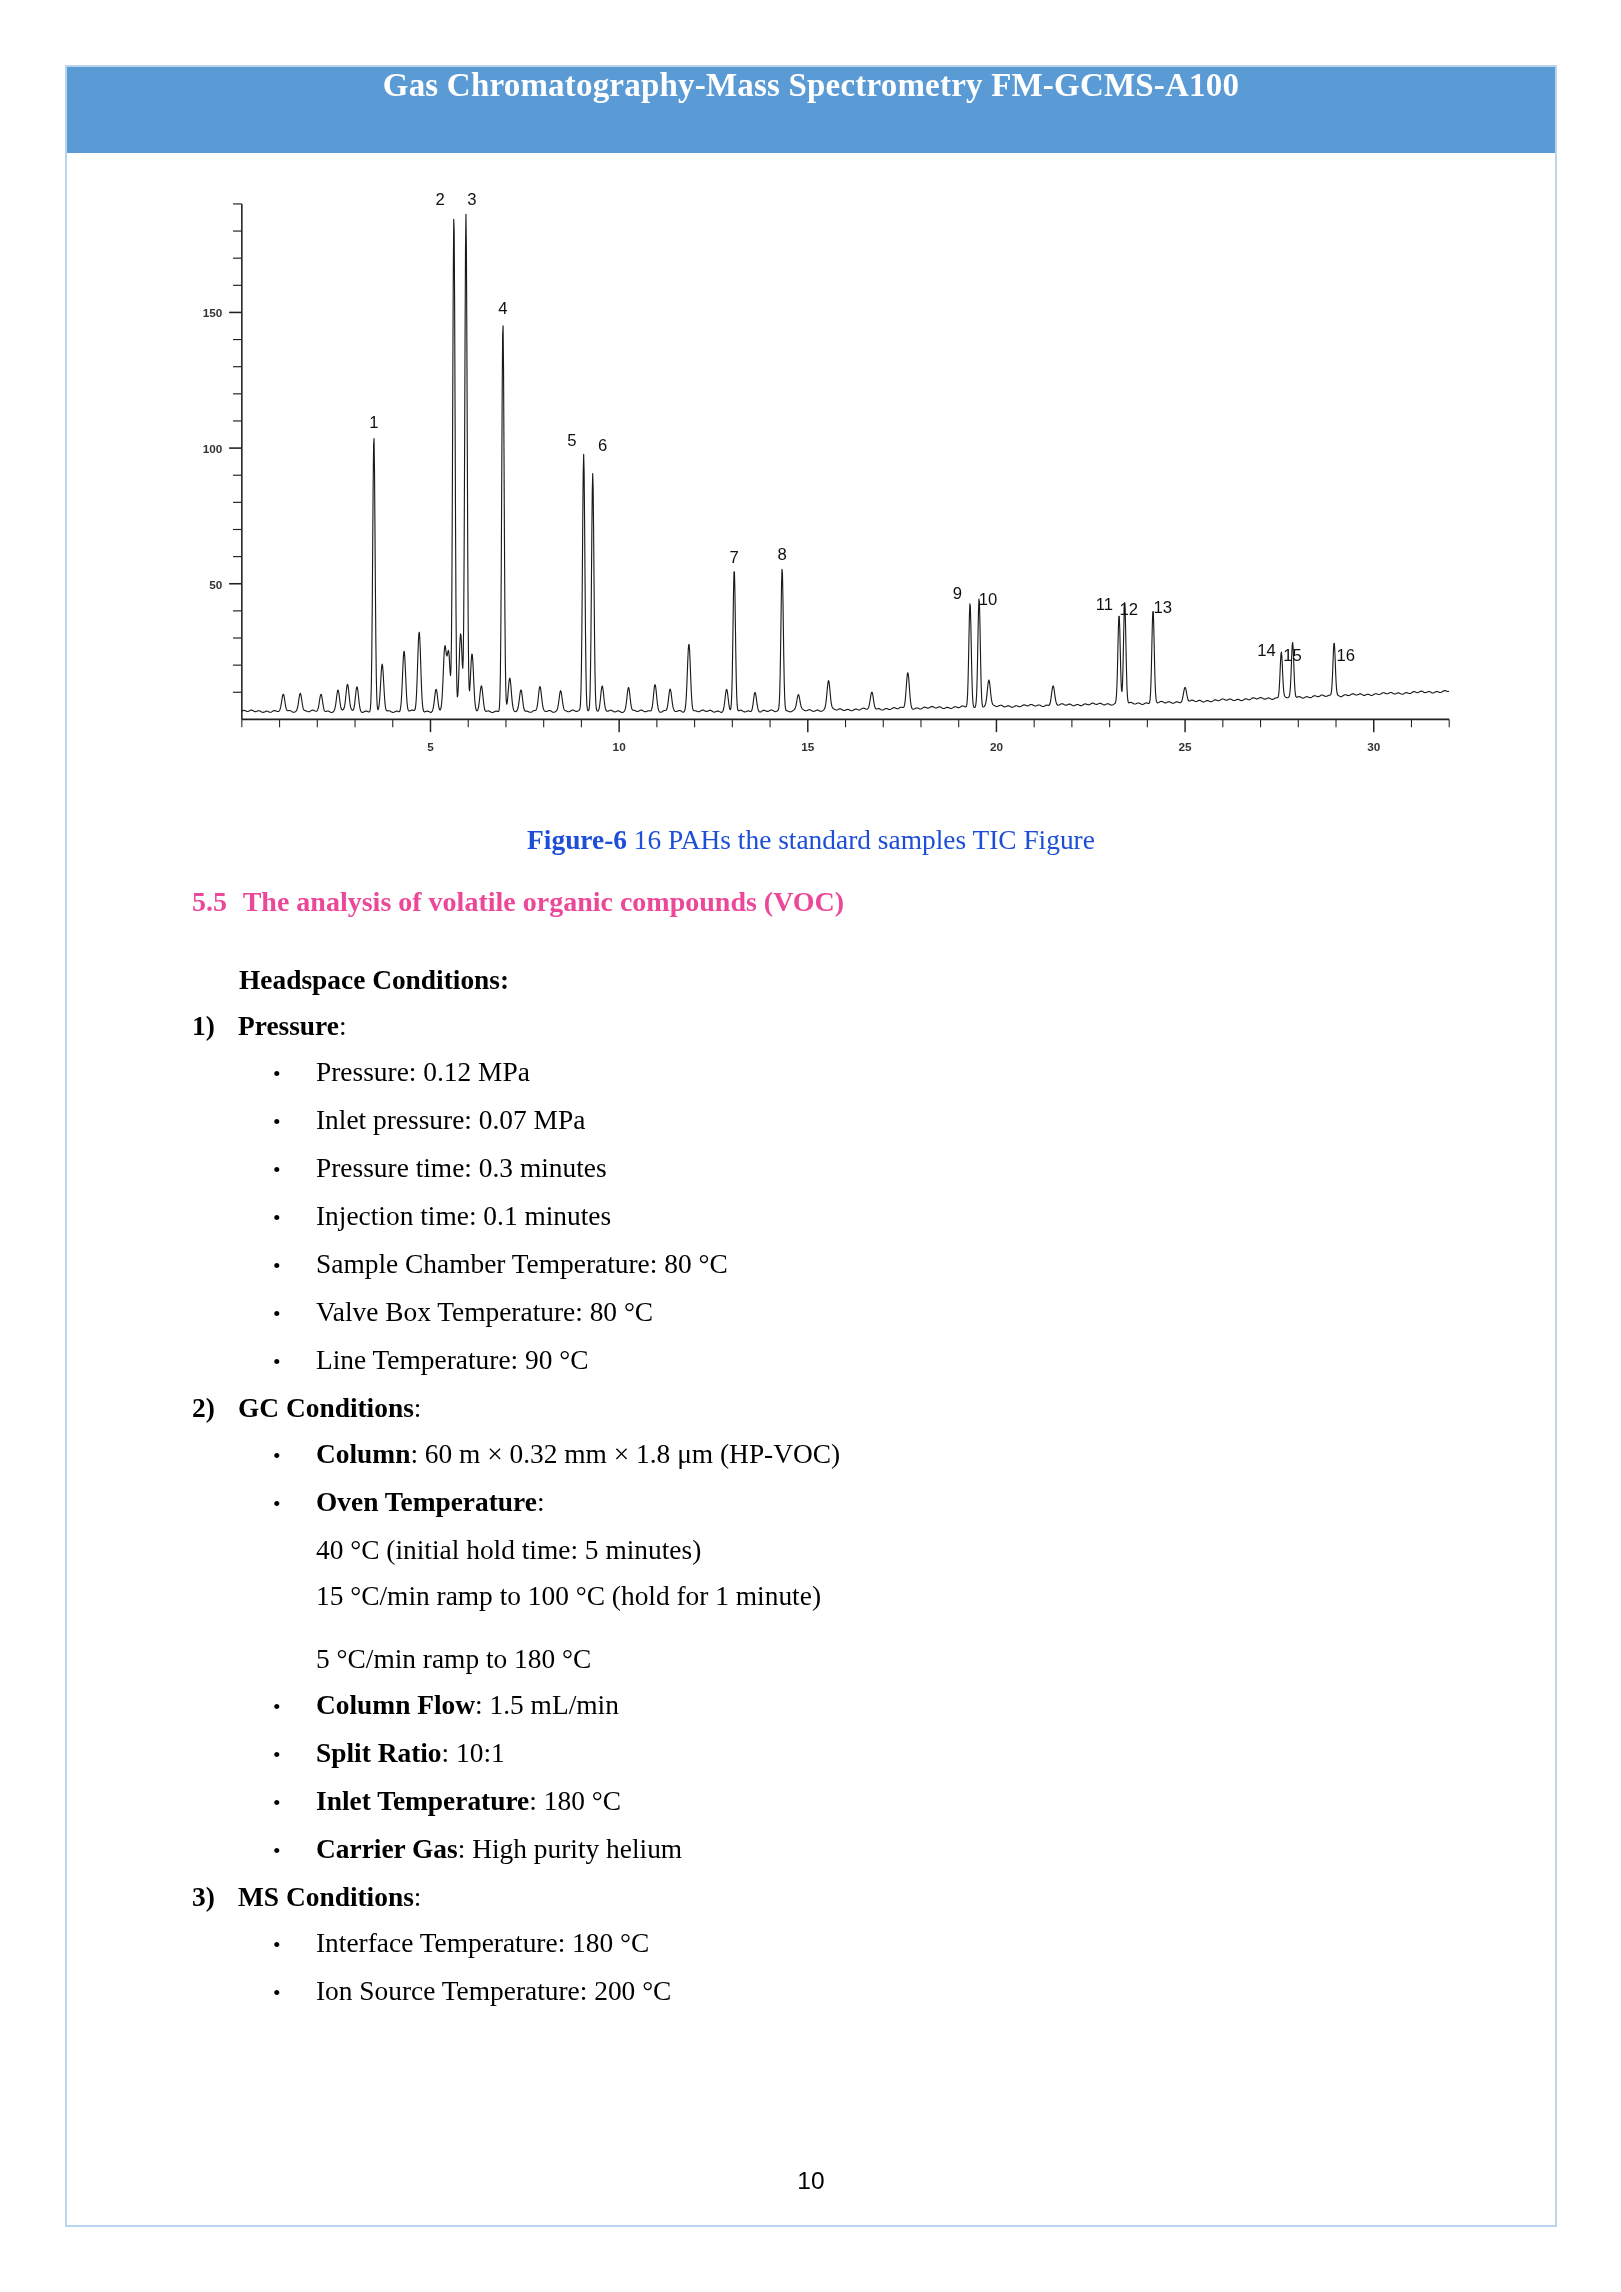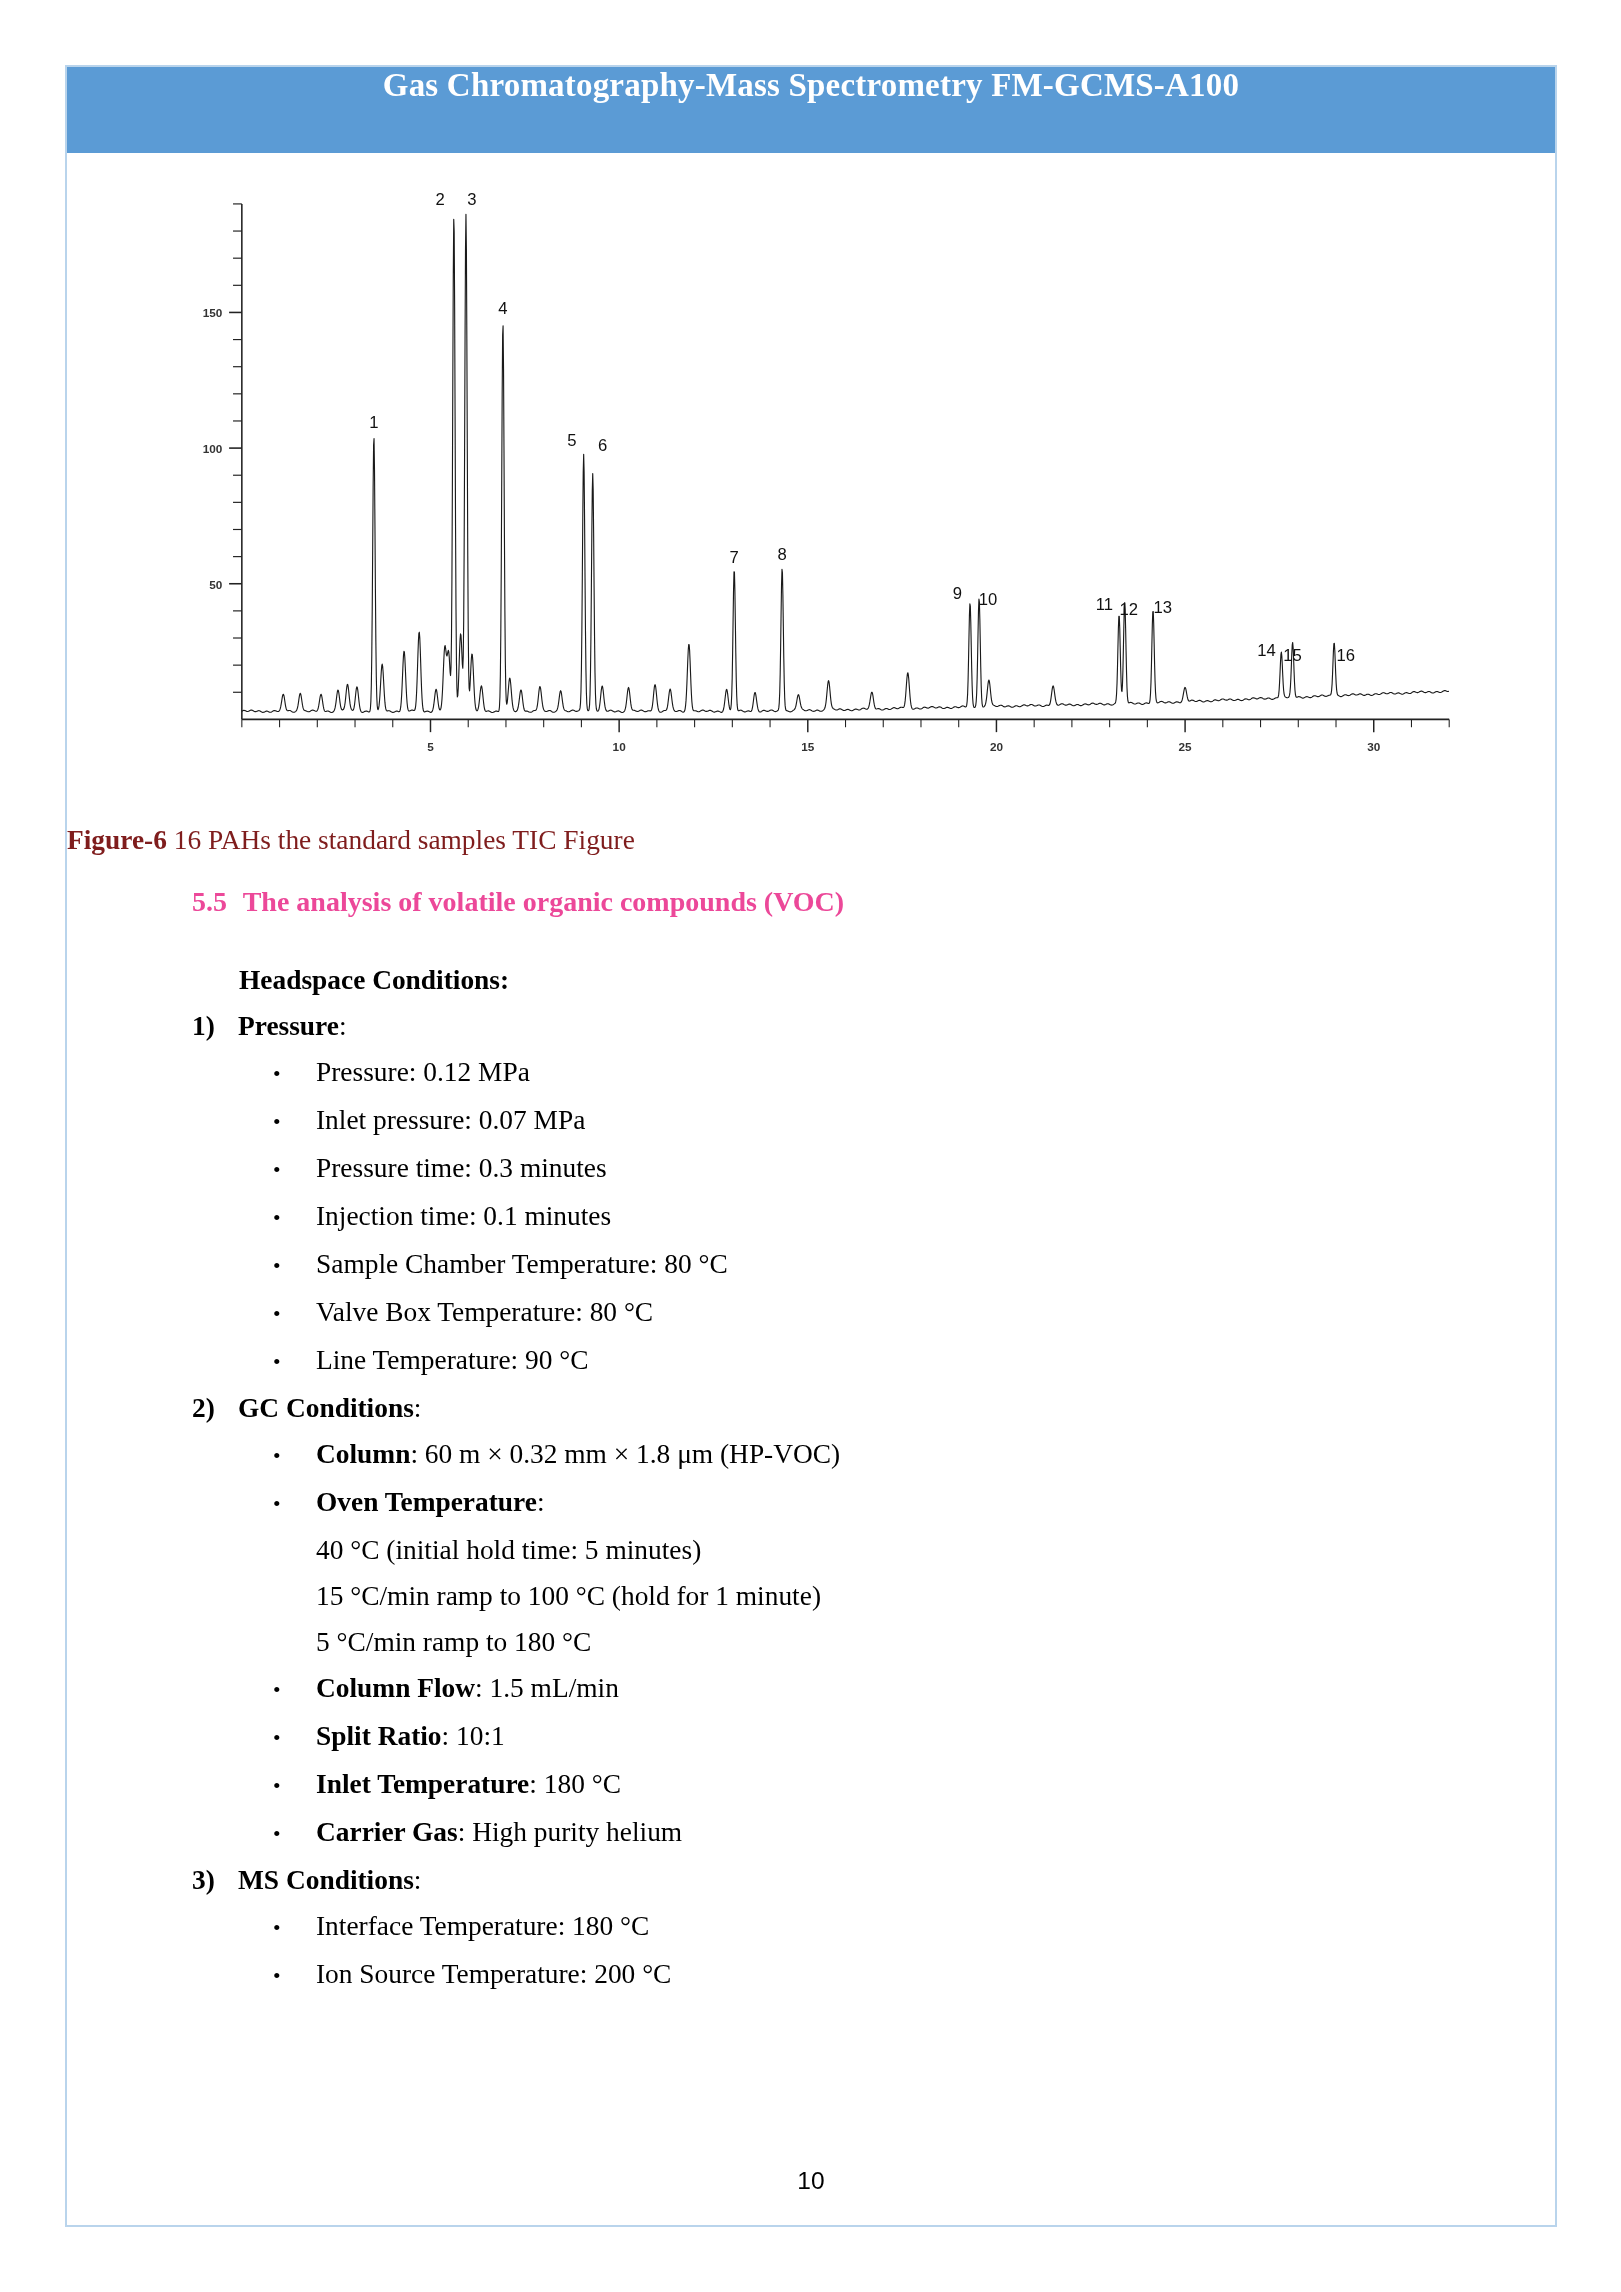--- a/index.html
+++ b/index.html
@@ -66,23 +66,24 @@
     width: 1274px;
     height: 627px;
   }
   .chart-svg { display: block; }
 
   .fig-caption {
     position: absolute;
     left: 0px;
     top: 672px;
     width: 1488px;
+    text-align: center;
     font-family: "Liberation Serif", serif;
     font-size: 27.4px;
-    color: #7f1d1d;
+    color: #1d4ed8;
   }
   .fig-caption b { font-weight: bold; }
 
   
   .section-heading {
     position: absolute;
     left: 125px;
     top: 733px;
     width: 1274px;
     font-family: "Liberation Serif", serif;
@@ -301,21 +302,21 @@
             <li>
               <span class="dot">•</span>
               <span><span class="b-label">Column</span>: 60 m × 0.32 mm × 1.8 μm (HP-VOC)</span>
             </li>
             <li>
               <span class="dot">•</span>
               <span><span class="b-label">Oven Temperature</span>:</span>
             </li>
             <li style="display: block; margin-left: 249px;">40 °C (initial hold time: 5 minutes)</li>
             <li style="display: block; margin-left: 249px;">15 °C/min ramp to 100 °C (hold for 1 minute)</li>
-            <li style="display: block; margin-left: 249px;">5 °C/min ramp to 180 °C</li>
+            <li style="display: block; margin-left: 249px; margin-top: 17px;">5 °C/min ramp to 180 °C</li>
             <li>
               <span class="dot">•</span>
               <span><span class="b-label">Column Flow</span>: 1.5 mL/min</span>
             </li>
             <li>
               <span class="dot">•</span>
               <span><span class="b-label">Split Ratio</span>: 10:1</span>
             </li>
             <li>
               <span class="dot">•</span>

